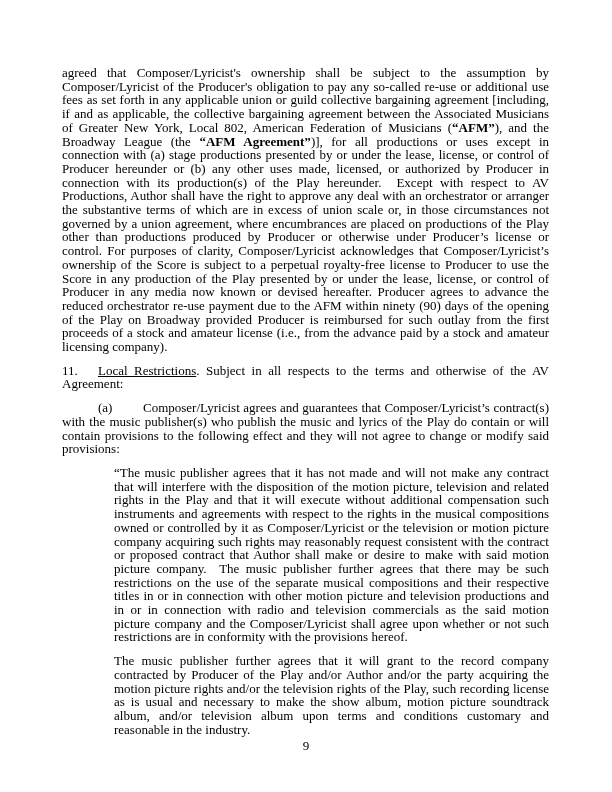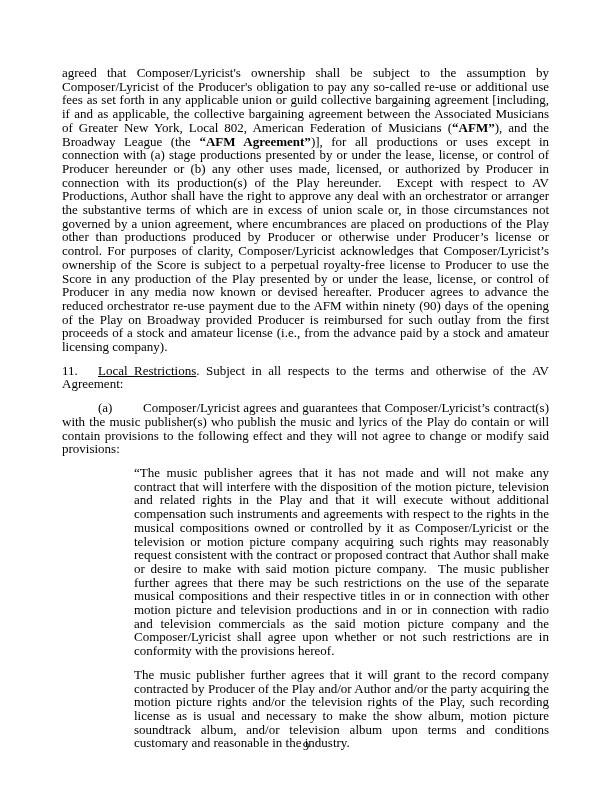--- a/index.html
+++ b/index.html
@@ -18,21 +18,21 @@
     left: 62px;
     top: 66px;
     width: 487px;
   }
   .para {
     margin: 0;
     text-align: justify;
     line-height: 13.7px;
   }
   .para + .para { margin-top: 10px; }
-  .para.quote { margin-left: 72px; }
+  .para.quote { margin-left: 52px; }
   .pnum { display: inline-block; }
   .numbered .pnum { width: 36px; }
   .sub .tab { display: inline-block; width: 36px; }
   .sub .pnum { width: 45px; }
   .run-bold { font-weight: bold; }
   .run-underline { text-decoration: underline; }
   .page-number {
     position: absolute;
     top: 739px;
     left: 0;

